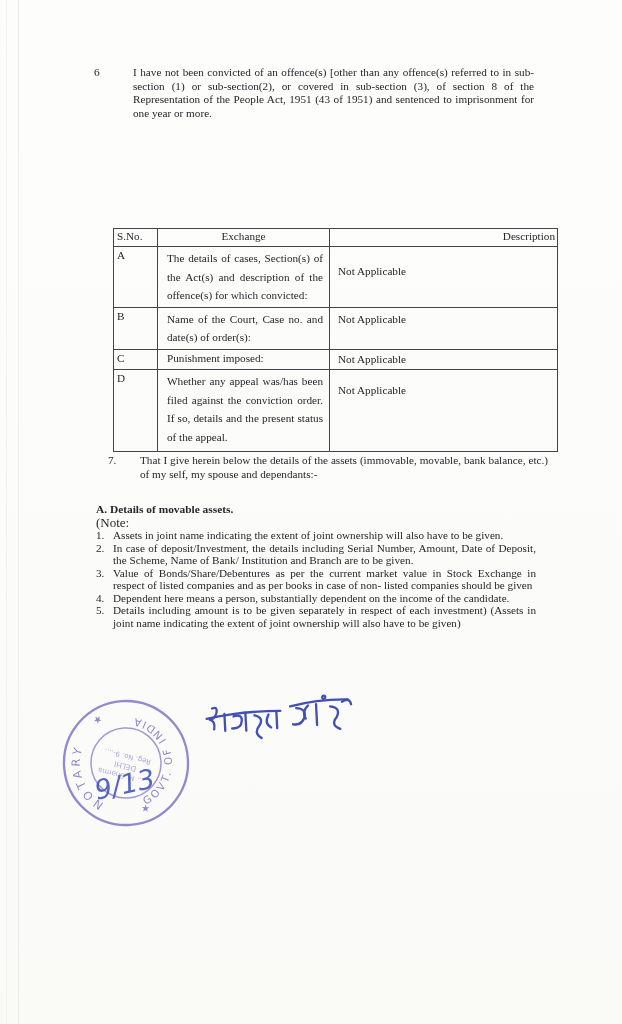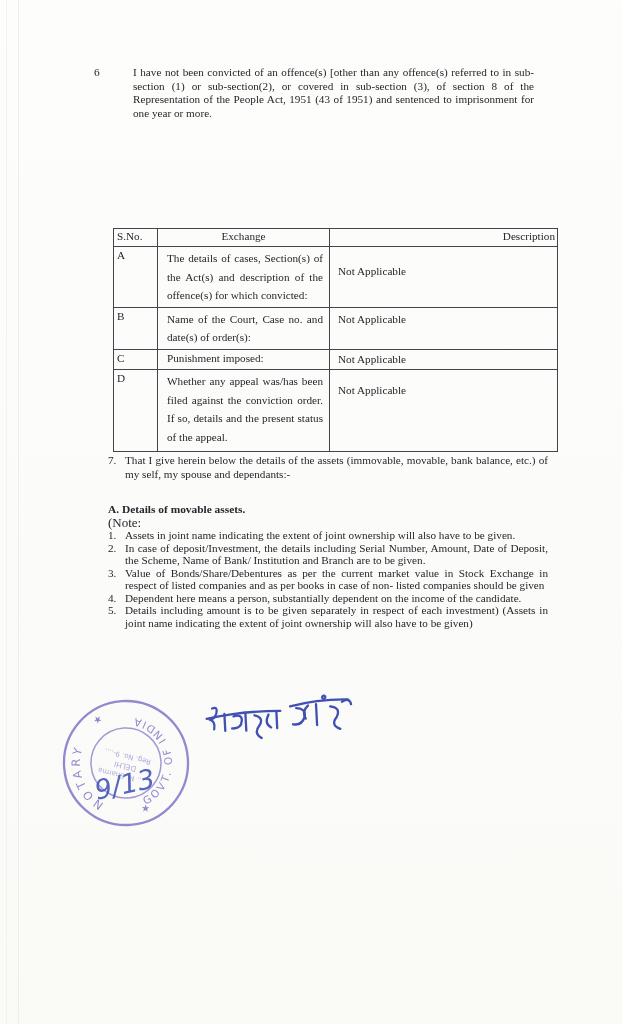--- a/index.html
+++ b/index.html
@@ -36,24 +36,24 @@
   td.off.single { line-height:15px; padding-top:1px; }
   td.desc { font-weight:bold; padding-left:8px; line-height:14px; }
   tr.rowA { height:58px; }  tr.rowA td.desc { padding-top:17px; }
   tr.rowB { height:40px; }  tr.rowB td.desc { padding-top:4px; }
   tr.rowC { height:20px; }  tr.rowC td.desc { padding-top:2px; }
   tr.rowD { height:82px; }  tr.rowD td.desc { padding-top:13px; }
 
   
   .item7 { position:absolute; top:454px; left:108px; width:440px; display:flex; }
   .item7-num  { width:17px; font-size:11.2px; }
-  .item7-body { flex:1; font-size:11.2px; line-height:13.6px; text-align:justify; }
+  .item7-body { flex:1; font-size:11.2px; line-height:13.6px; text-align:justify;margin-left:15px; }
 
   
-  .sectionA { position:absolute; top:503px; left:108px; width:440px; }
+  .sectionA { position:absolute; top:503px; left:96px; width:440px; }
   .sectionA .heading { font-weight:bold; font-size:11.4px; line-height:13px; }
   .sectionA .notelabel { font-size:13px; line-height:13px; }
   .note { display:flex; }
   .note-num  { width:17px; font-size:11.2px; line-height:12.5px; }
   .note-text { flex:1; font-size:11.2px; line-height:12.5px; text-align:justify; }
 
   
   .stamp     { position:absolute; left:57px;  top:694px; width:138px; height:138px; }
   .stamp svg { filter:blur(.25px); }
   .signature { position:absolute; left:201px; top:694px; width:156px; height:60px; }

